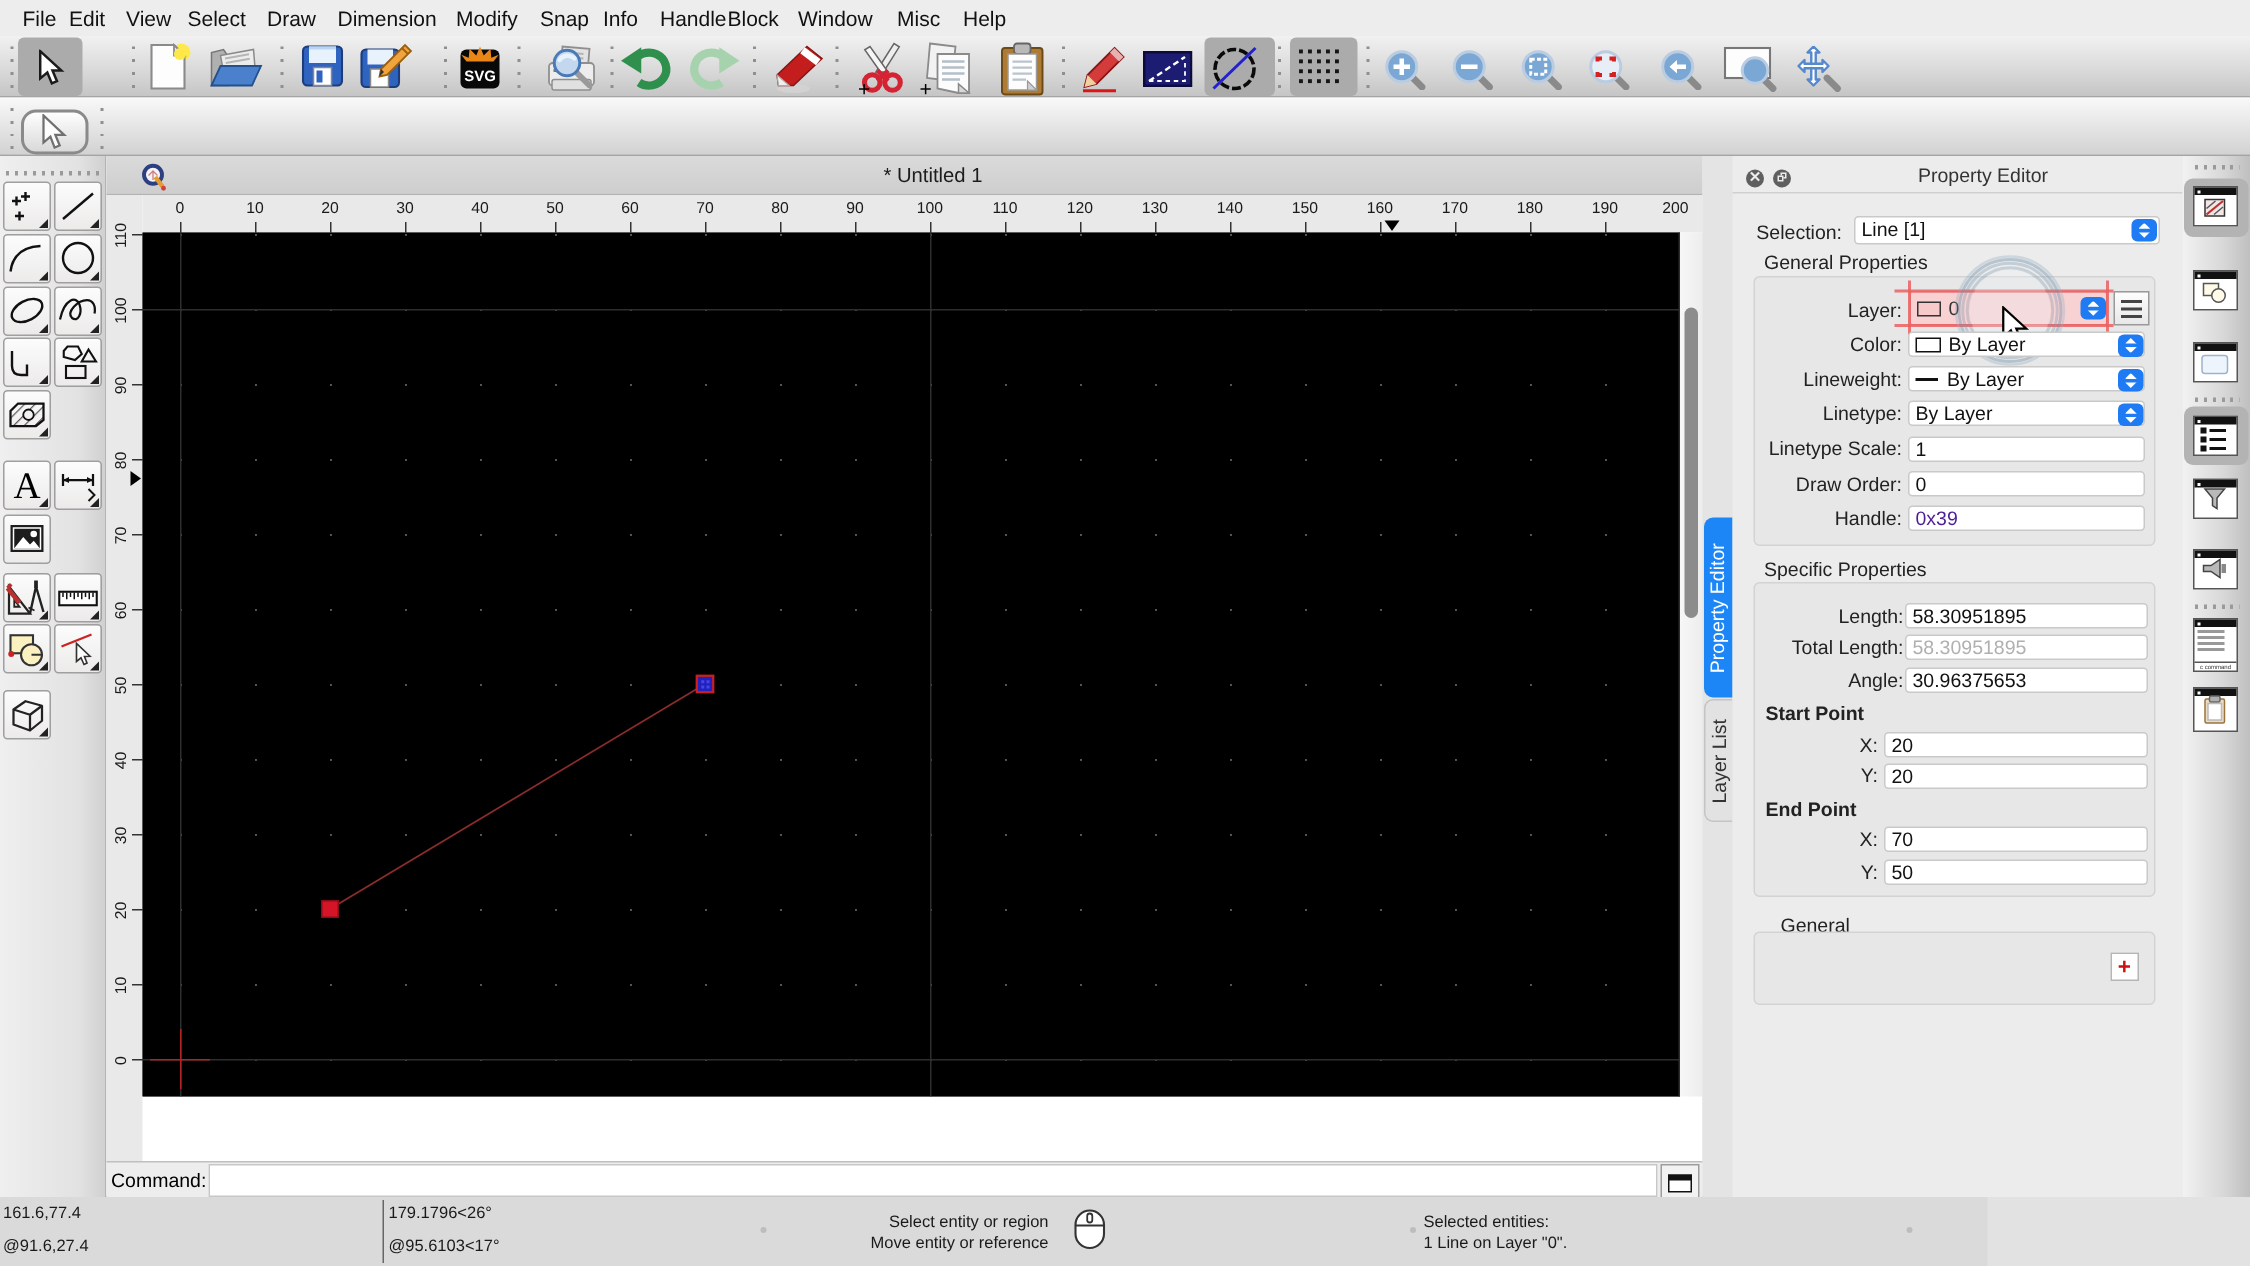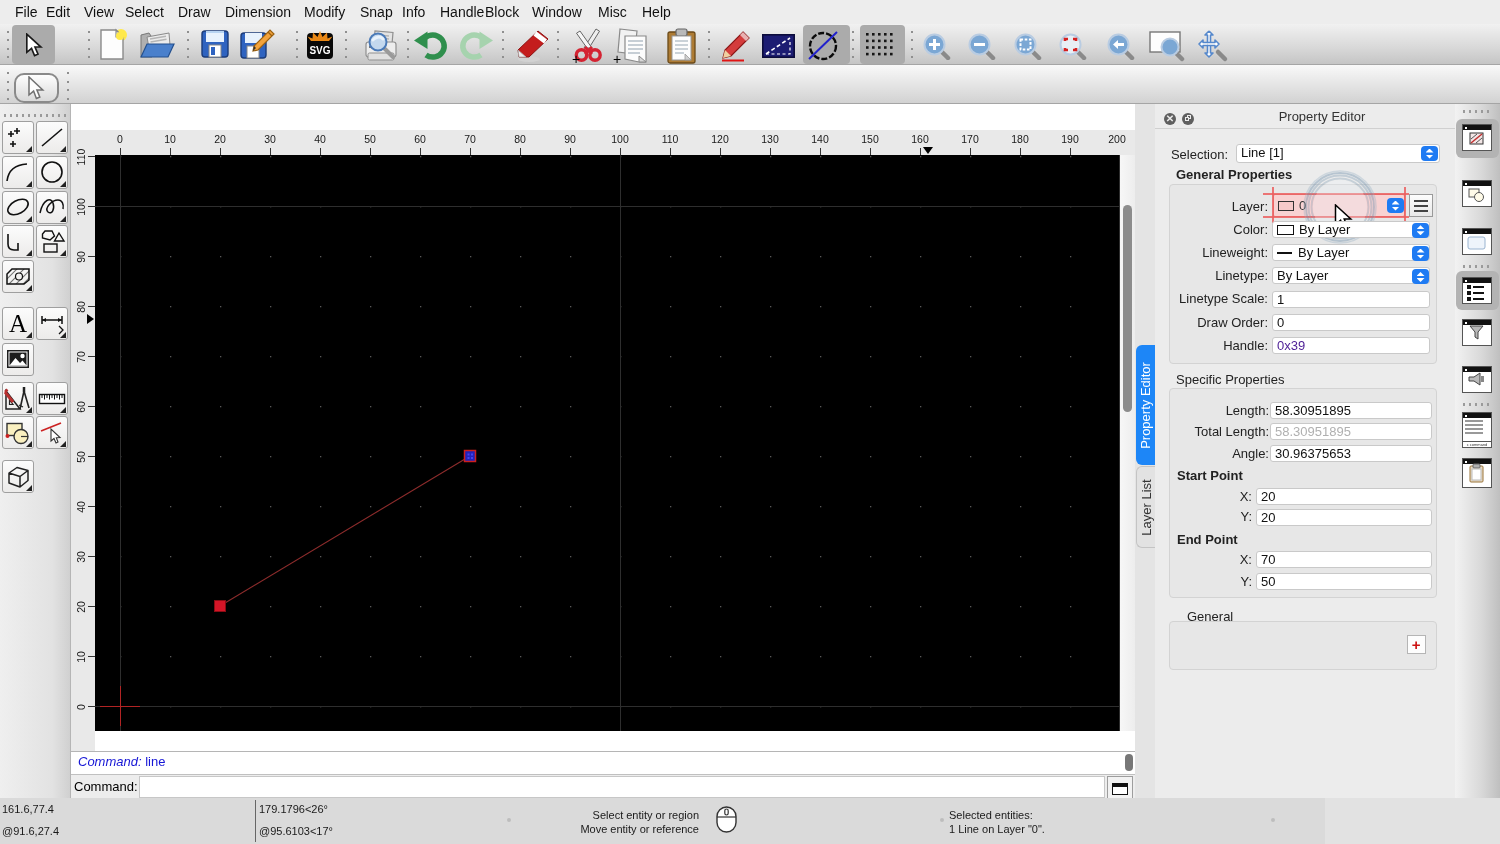--- a/index.html
+++ b/index.html
@@ -410,20 +410,29 @@
     </div>
   <div class="pbtn" style="left:2px;top:355.7px;">
       <svg width="30" height="31">
         <path d="M6 12 L14 6.5 L25 9.5 L25 19.5 L17 26 L6 22 Z M6 12 L17 15.5 L25 9.5 M17 15.5 L17 26" fill="none" stroke="#222" stroke-width="1.5" stroke-linejoin="round"></path>
       </svg>
       <i class="ptri"></i>
     </div>
 </div>
 
 <div id="docwin">
+  <div id="doctitle">
+    <svg style="position:absolute;left:23px;top:4px" width="18" height="20" viewBox="0 0 18 20">
+      <circle cx="8" cy="8.5" r="6" fill="#f4f4f8" stroke="#2c3f80" stroke-width="2.6"></circle>
+      <path d="M5 9 L8 6 L11 9 M8 6 L8 12" fill="none" stroke="#c05050" stroke-width="0.9" opacity="0.7"></path>
+      <line x1="9.5" y1="10" x2="14.5" y2="16.5" stroke="#e89b2e" stroke-width="3"></line>
+      <circle cx="15" cy="17.5" r="1.6" fill="#d04040"></circle>
+    </svg>
+    <div style="position:absolute;left:451px;top:5px;width:200px;text-align:center;">* Untitled 1</div>
+  </div>
   <div id="hruler">
     <span class="hnum" style="left:25px">0</span>
       <span class="hnum" style="left:75px">10</span>
       <span class="hnum" style="left:125px">20</span>
       <span class="hnum" style="left:175px">30</span>
       <span class="hnum" style="left:225px">40</span>
       <span class="hnum" style="left:275px">50</span>
       <span class="hnum" style="left:325px">60</span>
       <span class="hnum" style="left:375px">70</span>
       <span class="hnum" style="left:425px">80</span>
@@ -509,24 +518,20 @@
     <rect x="369.5" y="295.5" width="11" height="11" fill="#2222bb" stroke="#cc1f1f" stroke-width="1.5"></rect>
         <rect x="372.5" y="298.5" width="2" height="2" fill="#4444ee"></rect>
         <rect x="376" y="298.5" width="2" height="2" fill="#4444ee"></rect>
         <rect x="372.5" y="302" width="2" height="2" fill="#4444ee"></rect>
         <rect x="376" y="302" width="2" height="2" fill="#4444ee"></rect>
   </svg>
   </div>
   <div id="vscroll">
       <div id="vthumb"></div>
     </div>
-  <div id="cmdhist">
-      <span style="position:absolute;left:7px;top:2px;color:#1616d6;"><i>Command: </i>line</span>
-      <div class="sb"></div>
-    </div>
   <div style="position:absolute;left:0;top:693px;width:1064px;height:1px;background:#9f9f9f;"></div>
     <div id="cmdrow">
       <div class="lbl">Command:</div>
       <div class="field"></div>
       <div id="cmdbtn">
         <div style="position:absolute;left:4px;top:6px;width:16px;height:12px;border:1.5px solid #111;background:#fff;"></div>
         <div style="position:absolute;left:4px;top:6px;width:16px;height:4px;background:#111;"></div>
       </div>
     </div>
 </div>
@@ -543,21 +548,21 @@
   <div id="paneltitle">
     <div style="position:absolute;left:9px;top:8.5px;width:12px;height:12px;background:#5f5f5f;border-radius:50%;color:#ececec;font-size:10px;font-weight:bold;text-align:center;line-height:12px;">✕</div>
     <div style="position:absolute;left:27px;top:8.5px;width:12px;height:12px;background:#5f5f5f;border-radius:50%;"></div>
     <div style="position:absolute;left:31.5px;top:10.5px;width:4.5px;height:4.5px;border:1px solid #ececec;"></div>
     <div style="position:absolute;left:29.5px;top:12.5px;width:4.5px;height:4.5px;border:1px solid #ececec;background:#5f5f5f;"></div>
     <div style="position:absolute;left:67px;top:5px;width:200px;text-align:center;">Property Editor</div>
   </div>
   <div class="rowlbl" style="left:0px;top:43px;width:73px;">Selection:</div>
   <div class="fld" style="left:81px;top:40px;width:204px;height:19px;border-color:#c9c9c9;">Line [1]</div>
   <div class="stepper" style="left:266px;top:42px;"></div>
-  <div class="grplbl" style="top:63px;font-weight:bold;">General Properties</div>
+  <div class="grplbl" style="top:63px;">General Properties</div>
   <div class="grpbox" style="top:80px;height:180px;"></div>
 
   <div class="rowlbl" style="left:14px;top:95px;width:99px;">Layer:</div>
   <div class="fld" style="left:118px;top:90px;width:132px;height:23px;background:#f8d2d2;border-color:#e89090;border-radius:2px;line-height:21px;">
     <span style="display:inline-block;width:16px;height:10px;border:1px solid #333;background:#f6caca;margin-right:5px;vertical-align:-1px;"></span><span style="color:#333">0</span>
   </div>
   <div class="stepper" style="left:232px;top:94px;"></div>
   <div style="position:absolute;left:254px;top:90px;width:24px;height:23px;background:linear-gradient(#fdfdfd,#e8e8e8);border:1px solid #9a9a9a;">
     <div style="position:absolute;left:4px;top:5px;width:14px;height:2px;background:#444;box-shadow:0 5px 0 #444, 0 10px 0 #444;"></div>
   </div>

